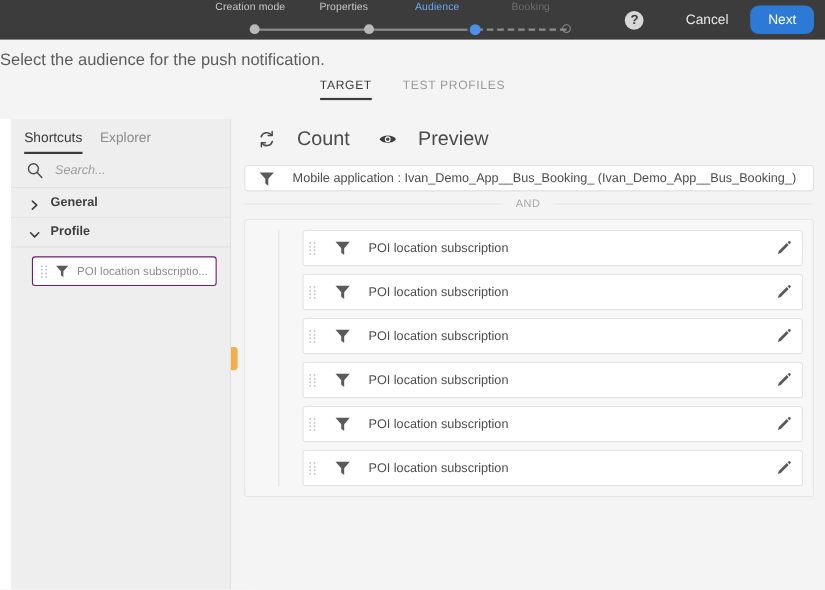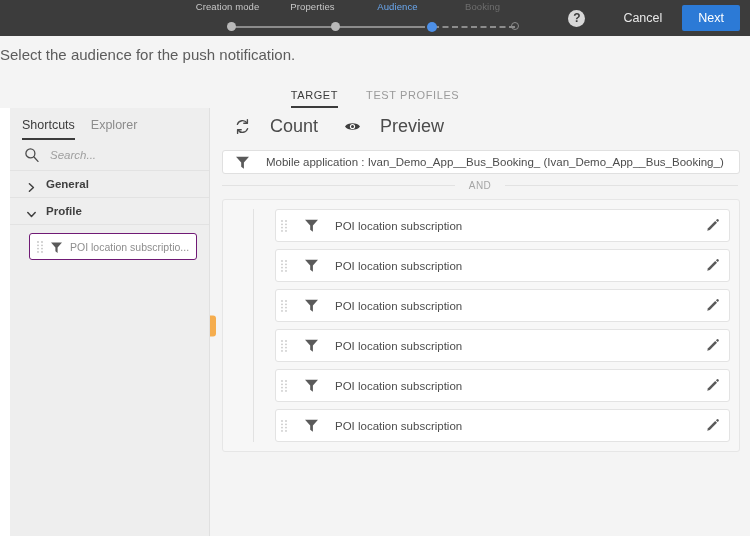--- a/index.html
+++ b/index.html
@@ -103,41 +103,41 @@
     margin-right:8px;
     cursor:pointer;
   }
   .btn-next {
     background:#2c7ad6;
     border:none;
     color:#fff;
     font-size:12.5px;
     font-family:inherit;
     padding:6px 16px;
-    border-radius:2px;
+    border-radius:8px;
     cursor:pointer;
   }
 
   
   .page-title {
     height:36px;
     display:flex;
     align-items:center;
     padding-left:0;
     font-size:15px;
     color:#5c5c5c;
     background:#f4f4f4;
   }
 
   
   .tabs-row {
     height:36px;
     display:flex;
     justify-content:center;
-    align-items:flex-end;
+    align-items:flex-start;
     background:#f4f4f4;
   }
   .tab {
     font-size:11px;
     letter-spacing:.6px;
     padding:0 14px 7px 14px;
     color:#9a9a9a;
     cursor:pointer;
     position:relative;
   }

